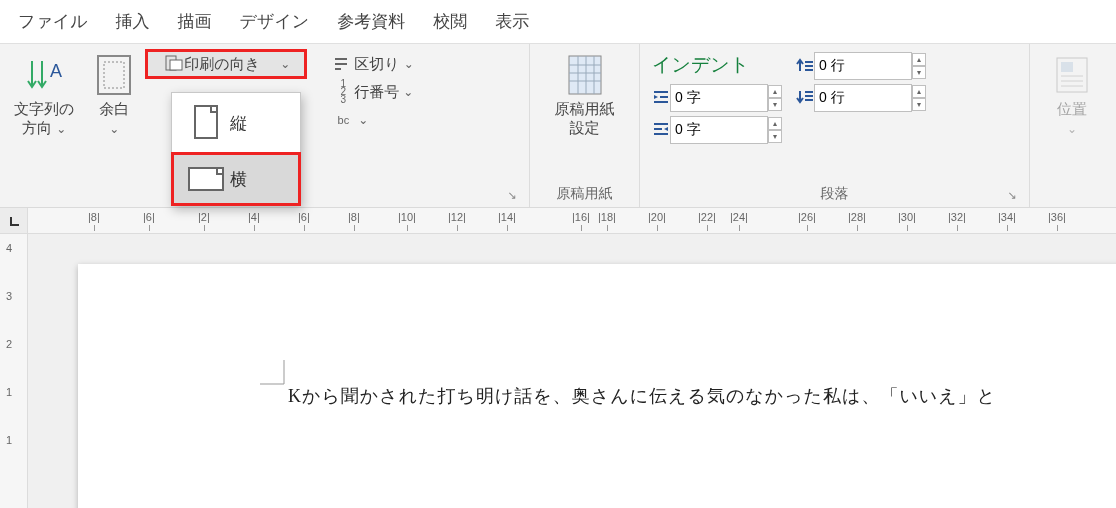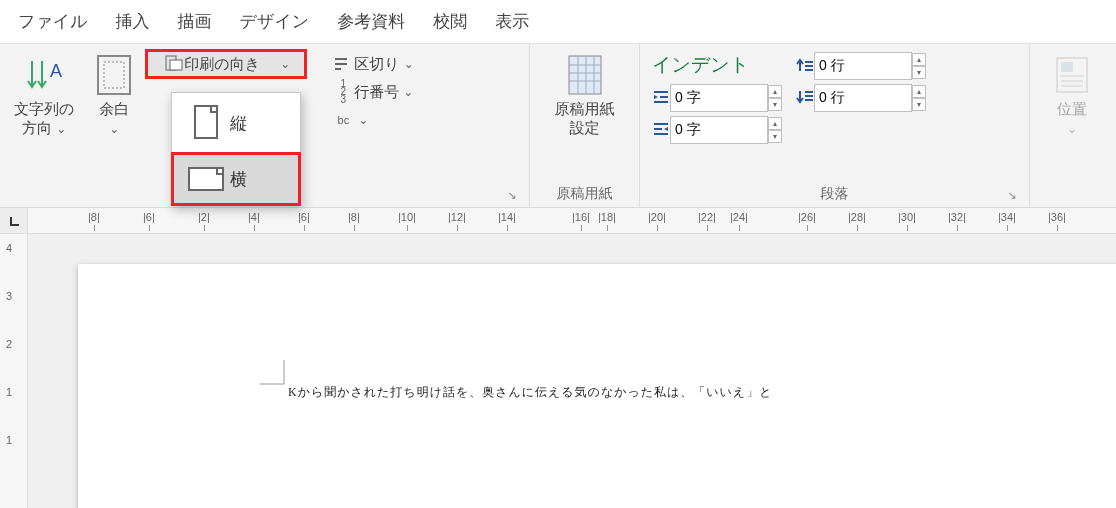--- a/index.html
+++ b/index.html
@@ -121,21 +121,21 @@
   .ruler { flex:1; position:relative; font-size:11px; color:#666; overflow:hidden; }
   .tick { position:absolute; top:3px; }
   .tick::before { content:""; position:absolute; left:50%; top:14px; width:1px; height:6px; background:#999; }
 
   
   .docwrap { display:flex; height:274px; background:#f0f0f0; }
   .vruler { width:28px; background:#f6f6f6; border-right:1px solid #dcdcdc; position:relative; font-size:11px; color:#666; }
   .vtick { position:absolute; left:6px; }
   .docscroll { flex:1; padding:30px 0 0 50px; position:relative; overflow:hidden;}
   .page { background:#fff; width:1100px; min-height:400px; box-shadow:0 2px 6px rgba(0,0,0,0.25); position:relative; padding:120px 210px 0 210px; }
-  .page-text { font-size:12px; font-family: "MS Mincho","Yu Mincho",serif; letter-spacing:1px; white-space:nowrap; color:#222;}
+  .page-text { font-size:18px; font-family: "MS Mincho","Yu Mincho",serif; letter-spacing:1px; white-space:nowrap; color:#222;}
   .cornermark { position:absolute; top:150px; left:198px; width:32px; height:32px;}
 
   .nbox { display:flex; align-items:center; height:28px; }
   .nbox input { height:26px; width:98px; border:1px solid #bfbfbf; padding:13px 4px; font-size:14px; }
   .spinner { display:flex; flex-direction:column; }
   .spinner div { width:14px; height:13px; border:1px solid #bfbfbf; font-size:8px; text-align:center; line-height:11px; background:#fff; cursor:pointer; color:#666}
   .fieldlabel { font-size:19px; color:#15803d; padding-bottom:2px; }
 
   .disabled { opacity: 0.45; }
 </style>

